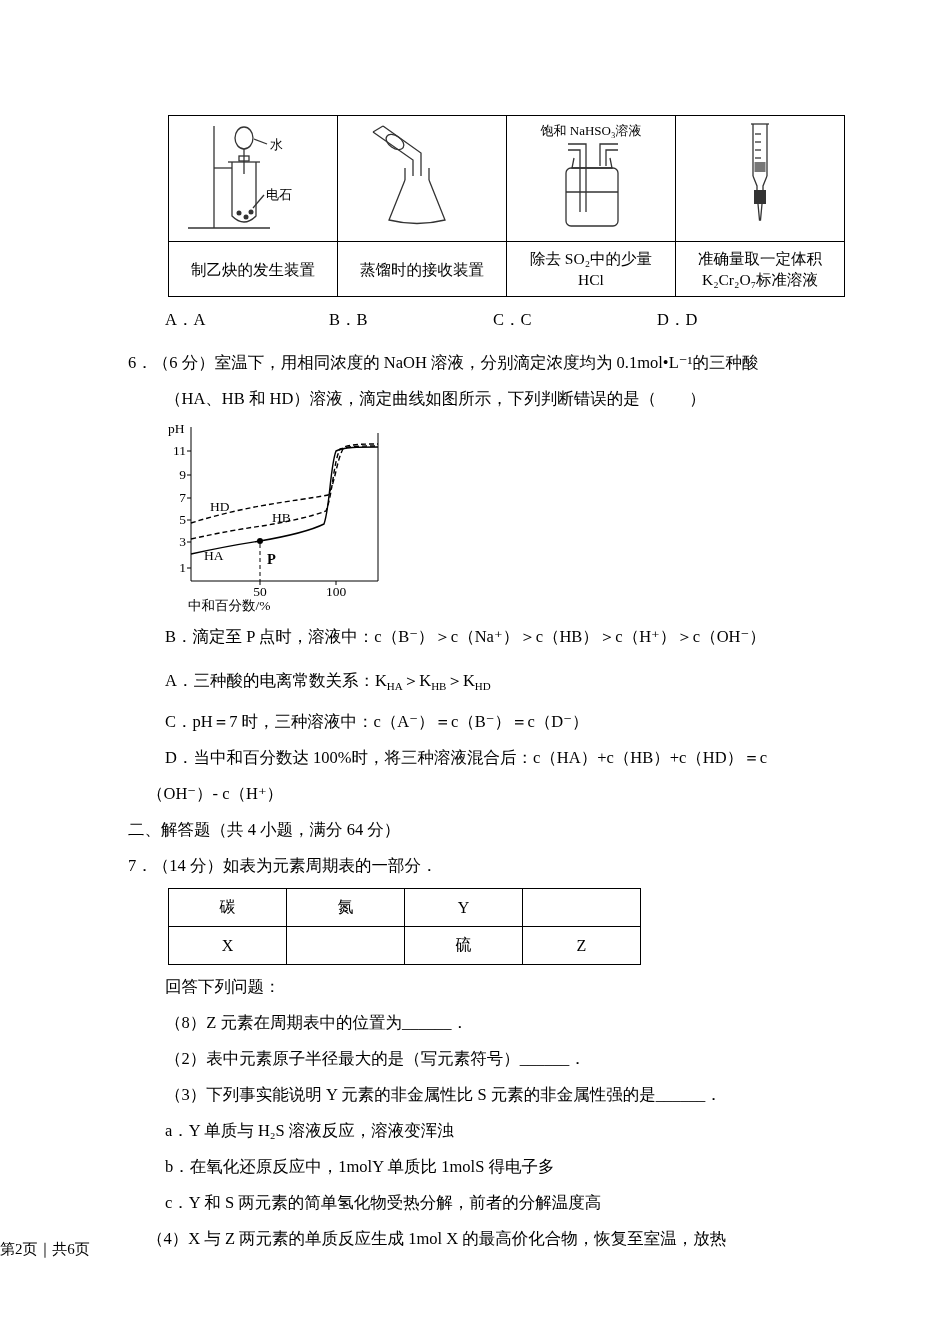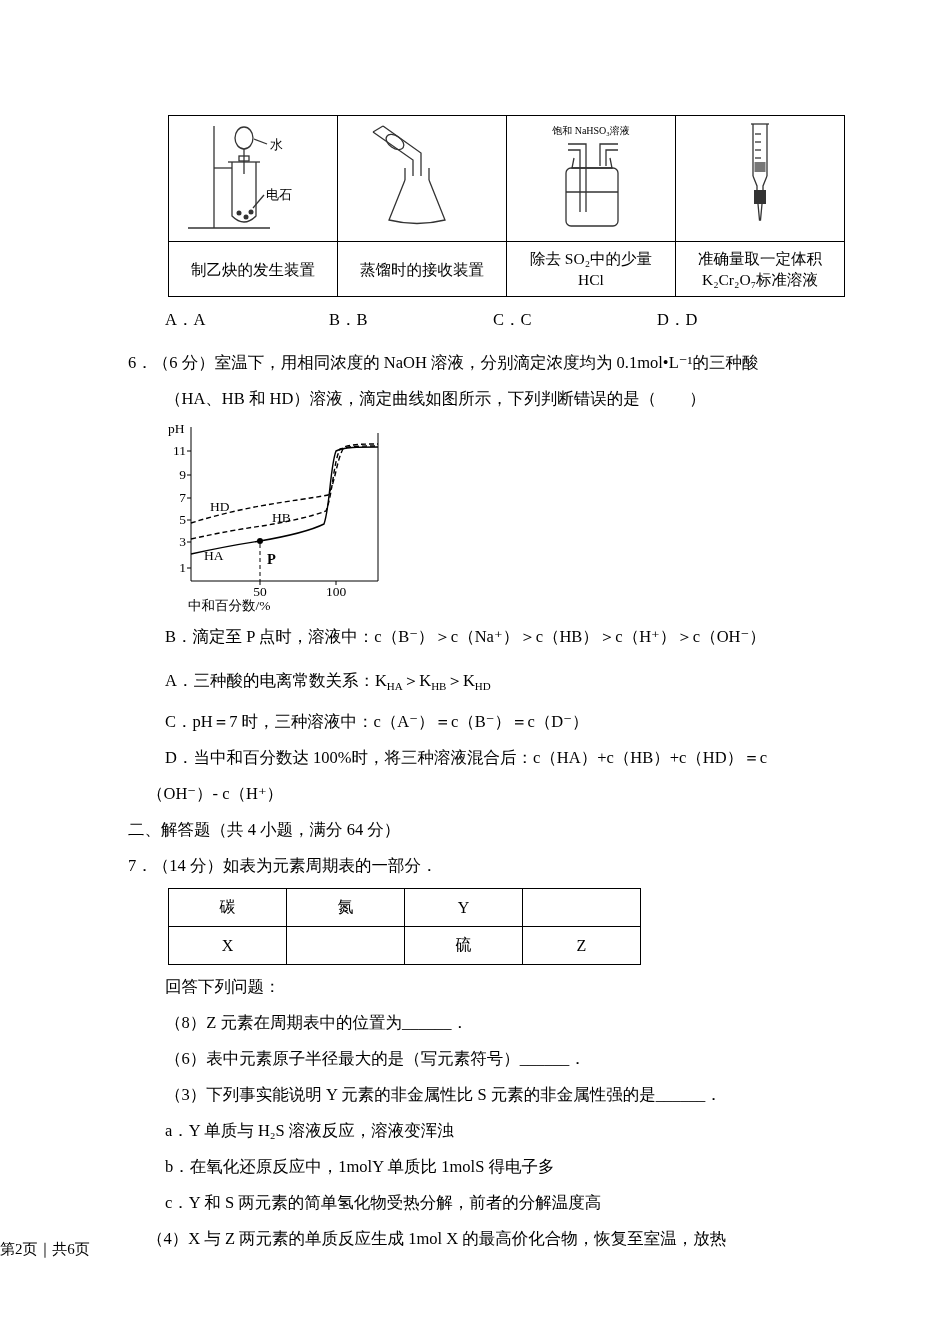--- a/index.html
+++ b/index.html
@@ -11,21 +11,21 @@
   .indent1{margin-left:37px;}
   .indent2{margin-left:19px;}
   .bold{font-weight:normal;}
   sub{font-size:11px;}
 
   
   .apparatus-table{border-collapse:collapse;margin-left:40px;}
   .apparatus-table td{border:1px solid #000;width:160px;text-align:center;vertical-align:middle;padding:2px;}
   .img-cell{height:120px;}
   .cap-row td{font-size:15.5px;line-height:21px;height:48px;padding:3px 4px;}
-  .cell-top-label{font-size:10px;line-height:19px;margin-top:0;}
+  .cell-top-label{font-size:13px;line-height:19px;margin-top:0;}
 
   
   .choice-row{margin:12px 0 0 37px;height:24px;}
   .choice-row span{display:inline-block;width:164px;}
 
   
   .graph{margin:2px 0 0 30px;}
   .graph text{font-size:13.5px;fill:#000;font-family:"Liberation Serif","DejaVu Serif",serif;}
   .graph .plabel{font-weight:bold;font-size:14.5px;}
   .applabel{font-size:13px;fill:#000;font-family:"Liberation Serif","DejaVu Serif",serif;}
@@ -200,21 +200,21 @@
         <td>X</td>
         <td></td>
         <td>硫</td>
         <td>Z</td>
       </tr>
     </tbody>
   </table>
 
   <p class="line indent1" style="margin-top:4px;">回答下列问题：</p>
   <p class="line indent1">（8）Z 元素在周期表中的位置为______．</p>
-  <p class="line indent1">（6）表中元素原子半径最大的是（写元素符号）______．</p>
+  <p class="line indent1">（2）表中元素原子半径最大的是（写元素符号）______．</p>
   <p class="line indent1">（3）下列事实能说明 Y 元素的非金属性比 S 元素的非金属性强的是______．</p>
   <p class="line indent1">a．Y 单质与 H₂S 溶液反应，溶液变浑浊</p>
   <p class="line indent1">b．在氧化还原反应中，1molY 单质比 1molS 得电子多</p>
   <p class="line indent1">c．Y 和 S 两元素的简单氢化物受热分解，前者的分解温度高</p>
   <p class="line indent2">（4）X 与 Z 两元素的单质反应生成 1mol X 的最高价化合物，恢复至室温，放热</p>
 
   <div class="footer">第2页｜共6页</div>
 
 </div>
 

